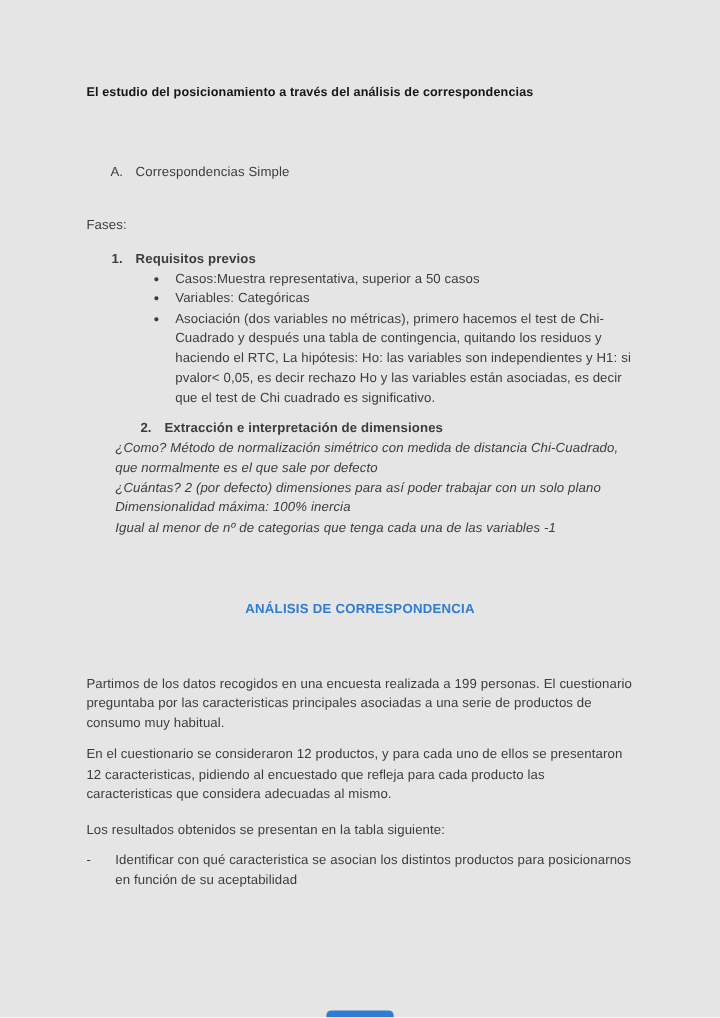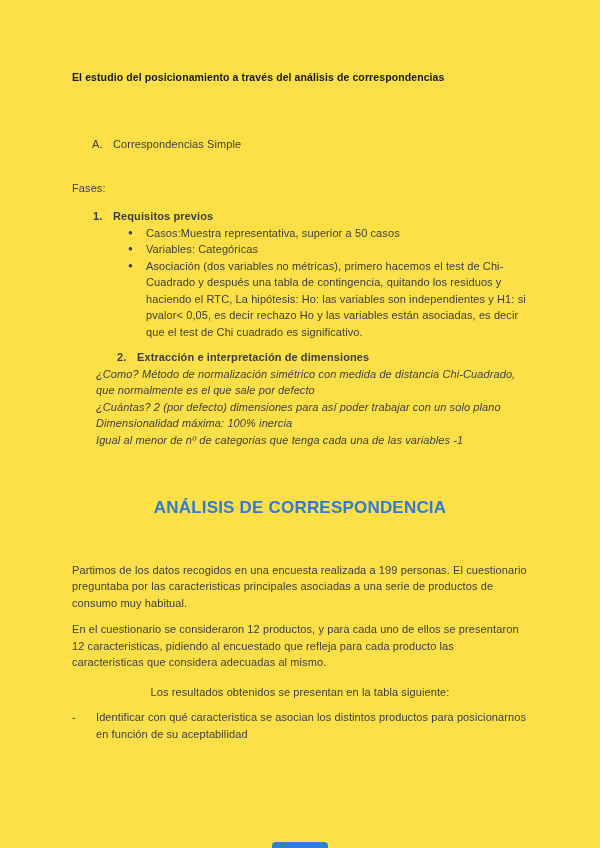--- a/index.html
+++ b/index.html
@@ -4,21 +4,21 @@
 <style>
   html, body {
     margin: 0;
     padding: 0;
     background: #ffffff;
   }
   .page {
     position: relative;
     width: 600px;
     height: 848px;
-    background: #fde047;
+    background: #e5e5e5;
     overflow: hidden;
     font-family: "Liberation Sans", "DejaVu Sans", sans-serif;
     color: #3c3c3c;
   }
   .content {
     padding: 0 72px;
     font-size: 11px;
     line-height: 16.5px;
     letter-spacing: 0.1px;
   }
@@ -74,31 +74,31 @@
   .bullet-text {
     flex: 1;
   }
   .step-body div {
     margin: 0;
     font-style: italic;
   }
   .blue-heading {
     margin: 52px 0 0 0;
     text-align: center;
-    font-size: 17px;
+    font-size: 11px;
     font-weight: bold;
     letter-spacing: 0.2px;
     color: #2e7cd6;
   }
   .para {
     margin: 0;
   }
   .para-1 { margin-top: 45px; }
   .para-2 { margin-top: 10px; }
-  .para-3 { margin-top: 13px; text-align: center; }
+  .para-3 { margin-top: 13px; }
   .dash-row {
     display: flex;
     margin-top: 9px;
   }
   .dash-marker {
     flex: none;
     width: 24px;
   }
   .dash-text {
     flex: 1;

